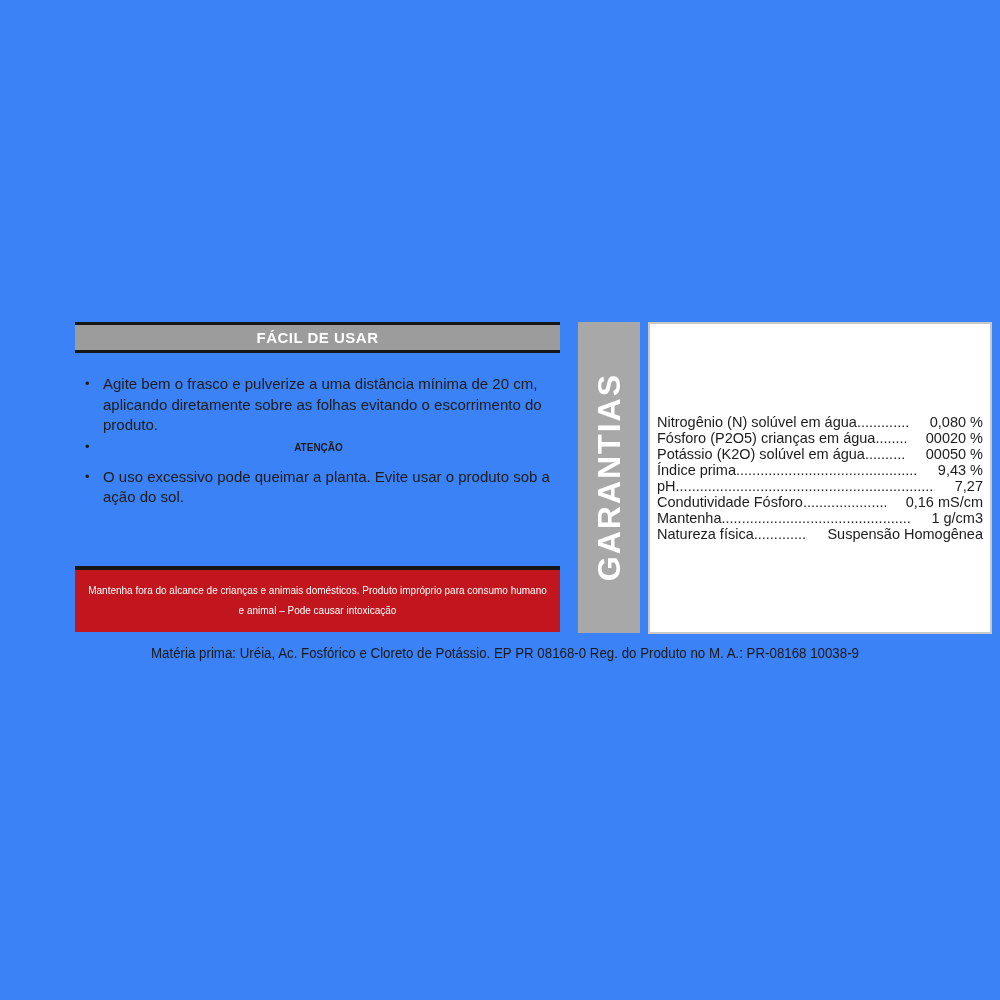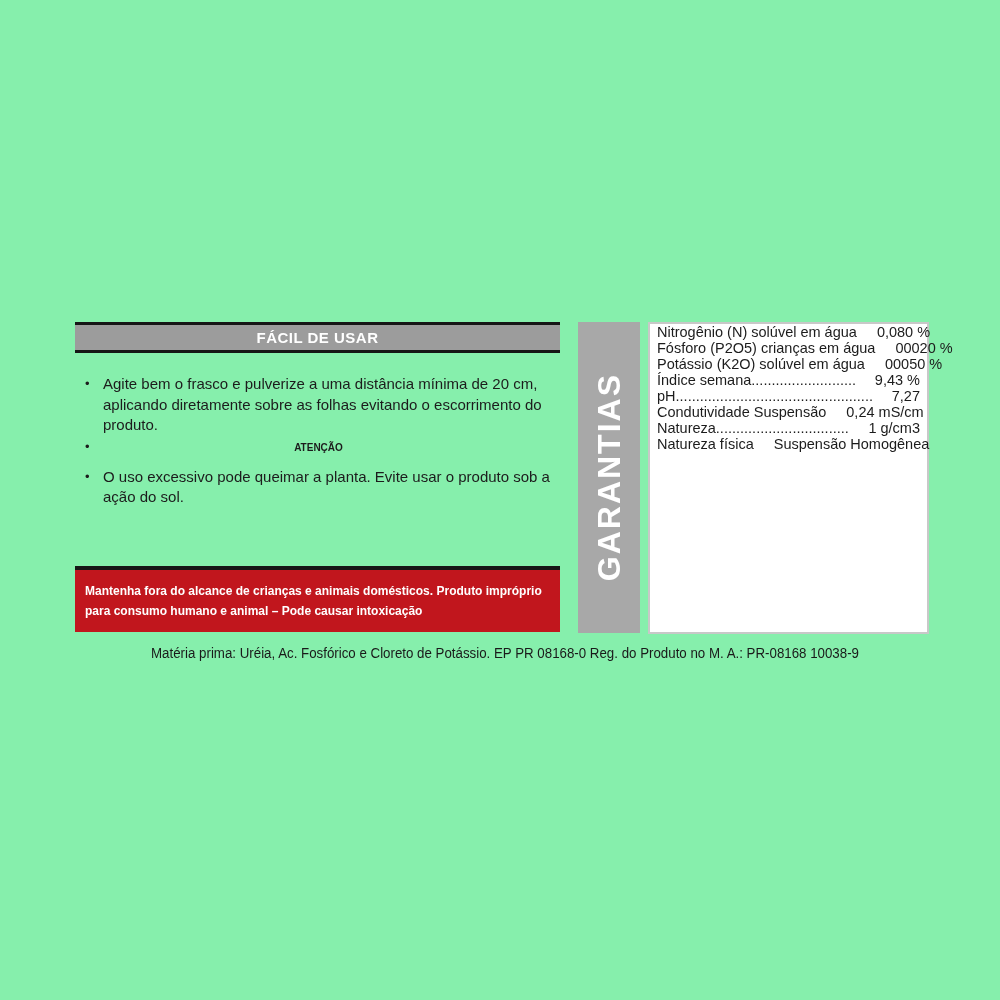--- a/index.html
+++ b/index.html
@@ -1,17 +1,17 @@
 <!DOCTYPE html>
 <html><head>
 <meta charset="utf-8">
 <style>
   html,body { margin:0; padding:0; background:#ffffff; }
   .sheet {
-    position:relative; width:1000px; height:1000px; background:#86efac;
+    position:relative; width:1000px; height:1000px; background:#3b82f6;
     font-family:"Liberation Sans", sans-serif; color:#1c1c1c; overflow:hidden;
   }
 
   
   .section-header {
     position:absolute; left:75px; top:322px; width:485px; height:31px;
     box-sizing:border-box; background:#9c9c9c;
     border-top:3px solid #161616; border-bottom:3px solid #161616;
     display:flex; align-items:center; justify-content:center;
   }
@@ -32,38 +32,39 @@
     margin:0 0 9px 0;
   }
 
   .warning-box {
     position:absolute; left:75px; top:566px; width:485px; height:66px;
     box-sizing:border-box; background:#c1161d; border-top:4px solid #161616;
     display:flex; align-items:center; justify-content:center;
     padding:2px 10px;
   }
   .warning-box span {
-    color:#ffffff; font-weight:bold; font-size:12px; line-height:20.5px;
+    color:#ffffff; font-weight:normal; font-size:10px; line-height:20.5px;
+    text-align:center;
   }
 
   
   .garantias-bar {
     position:absolute; left:578px; top:322px; width:62px; height:311px;
     background:#a8a8a8; display:flex; align-items:center; justify-content:center;
   }
   .garantias-bar span {
     writing-mode:vertical-rl; transform:rotate(180deg);
     color:#ffffff; font-weight:bold; font-size:32px; letter-spacing:2px;
   }
 
   
   .g-table {
-    position:absolute; left:648px; top:322px; width:281px; height:312px;
+    position:absolute; left:648px; top:322px; width:344px; height:312px;
     box-sizing:border-box; border:2px solid #c8c8c8; background:#ffffff;
-    display:flex; flex-direction:column; justify-content:flex-start;
+    display:flex; flex-direction:column; justify-content:center;
     font-size:14.5px;
   }
   .g-row { display:flex; align-items:baseline; padding:0 7px; }
   .g-row .lbl { white-space:nowrap; }
   .g-row .leader { flex:1; overflow:hidden; white-space:nowrap; }
   .g-row .val { white-space:nowrap;padding-left:20px; }
 
   
   .footer-note {
     position:absolute; left:40px; top:644px; width:930px;
@@ -114,36 +115,36 @@
       <span class="lbl">Fósforo (P2O5) crianças em água</span>
       <span class="leader">................................................................................................</span>
       <span class="val">00020 %</span>
     </div>
     <div class="g-row">
       <span class="lbl">Potássio (K2O) solúvel em água</span>
       <span class="leader">................................................................................................</span>
       <span class="val">00050 %</span>
     </div>
     <div class="g-row">
-      <span class="lbl">Índice semana</span>
+      <span class="lbl">Índice prima</span>
       <span class="leader">................................................................................................</span>
       <span class="val">9,43 %</span>
     </div>
     <div class="g-row">
       <span class="lbl">pH</span>
       <span class="leader">................................................................................................</span>
       <span class="val">7,27</span>
     </div>
     <div class="g-row">
-      <span class="lbl">Condutividade Suspensão</span>
+      <span class="lbl">Condutividade Fósforo</span>
       <span class="leader">................................................................................................</span>
-      <span class="val">0,24 mS/cm</span>
+      <span class="val">0,16 mS/cm</span>
     </div>
     <div class="g-row">
-      <span class="lbl">Natureza</span>
+      <span class="lbl">Mantenha</span>
       <span class="leader">................................................................................................</span>
       <span class="val">1 g/cm3</span>
     </div>
     <div class="g-row">
       <span class="lbl">Natureza física</span>
       <span class="leader">................................................................................................</span>
       <span class="val">Suspensão Homogênea</span>
     </div>
   </div>
 

